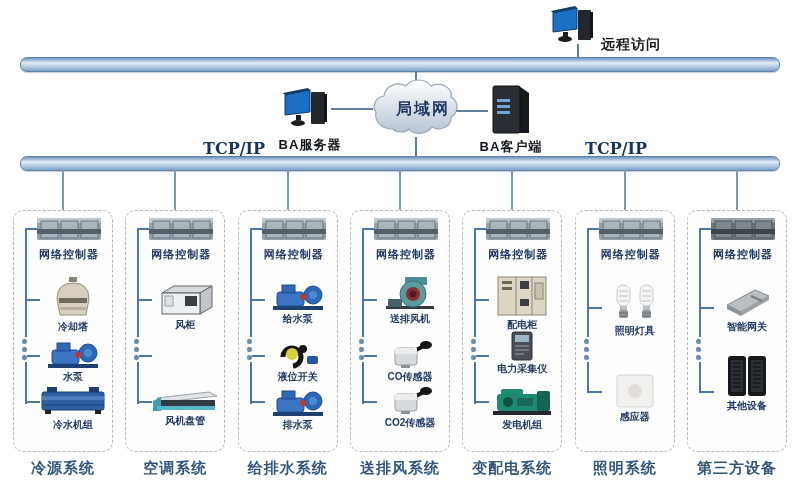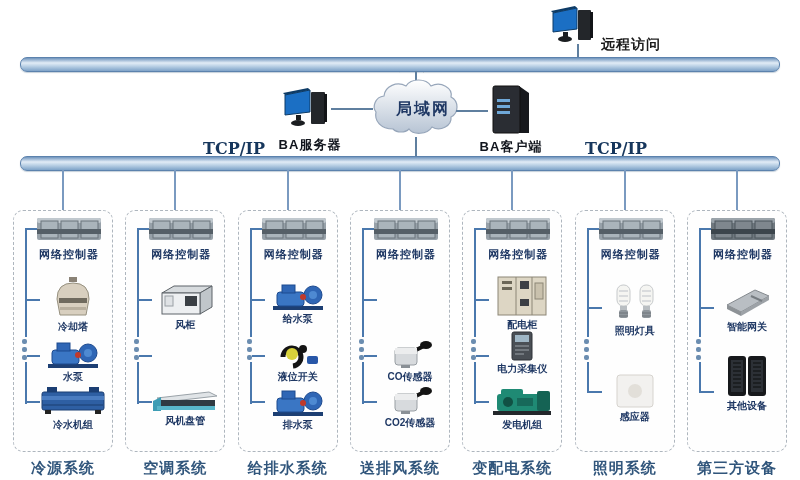--- a/index.html
+++ b/index.html
@@ -316,20 +316,33 @@
               <rect x="1" y="2" width="64" height="22" rx="2" fill="#97a1a9"></rect>
               <rect x="1" y="2" width="64" height="5" fill="#c0c8ce" rx="2"></rect>
               <rect x="5" y="5" width="17" height="17" fill="#aab4bb" stroke="#6b757d"></rect>
               <rect x="25" y="5" width="17" height="17" fill="#aab4bb" stroke="#6b757d"></rect>
               <rect x="45" y="5" width="17" height="17" fill="#aab4bb" stroke="#6b757d"></rect>
               <rect x="1" y="13" width="64" height="5" fill="#555f67"></rect>
             </svg>
         </span>
         <span class="clabel">网络控制器</span>
       </div>
+      <div class="dev" style="top:66px">
+        <span>
+          <svg width="54" height="34" viewBox="0 0 54 34">
+              <rect x="22" y="0" width="22" height="8" fill="#4b8f96"></rect>
+              <rect x="3" y="29" width="48" height="3" fill="#2f3a42"></rect>
+              <rect x="5" y="22" width="14" height="8" fill="#44616b"></rect>
+              <circle cx="30" cy="17" r="13" fill="#5a9aa0" stroke="#3c7177"></circle>
+              <circle cx="30" cy="17" r="7" fill="#8c2f33"></circle>
+              <circle cx="30" cy="17" r="3.5" fill="#551a1d"></circle>
+            </svg>
+        </span>
+        <span class="dlabel">送排风机</span>
+      </div>
       <div class="dev" style="top:130px">
         <span>
           <svg width="44" height="28" viewBox="0 0 44 28">
               <path d="M28 9 L38 4" stroke="#141414" stroke-width="4"></path>
               <ellipse cx="38" cy="4" rx="6" ry="4" fill="#141414"></ellipse>
               <rect x="7" y="7" width="22" height="17" rx="3" fill="#d7dadd" stroke="#989ea3"></rect>
               <rect x="7" y="7" width="22" height="6" fill="#ecedee"></rect>
               <rect x="13" y="24" width="9" height="3" fill="#8a9096"></rect>
             </svg>
         </span>

